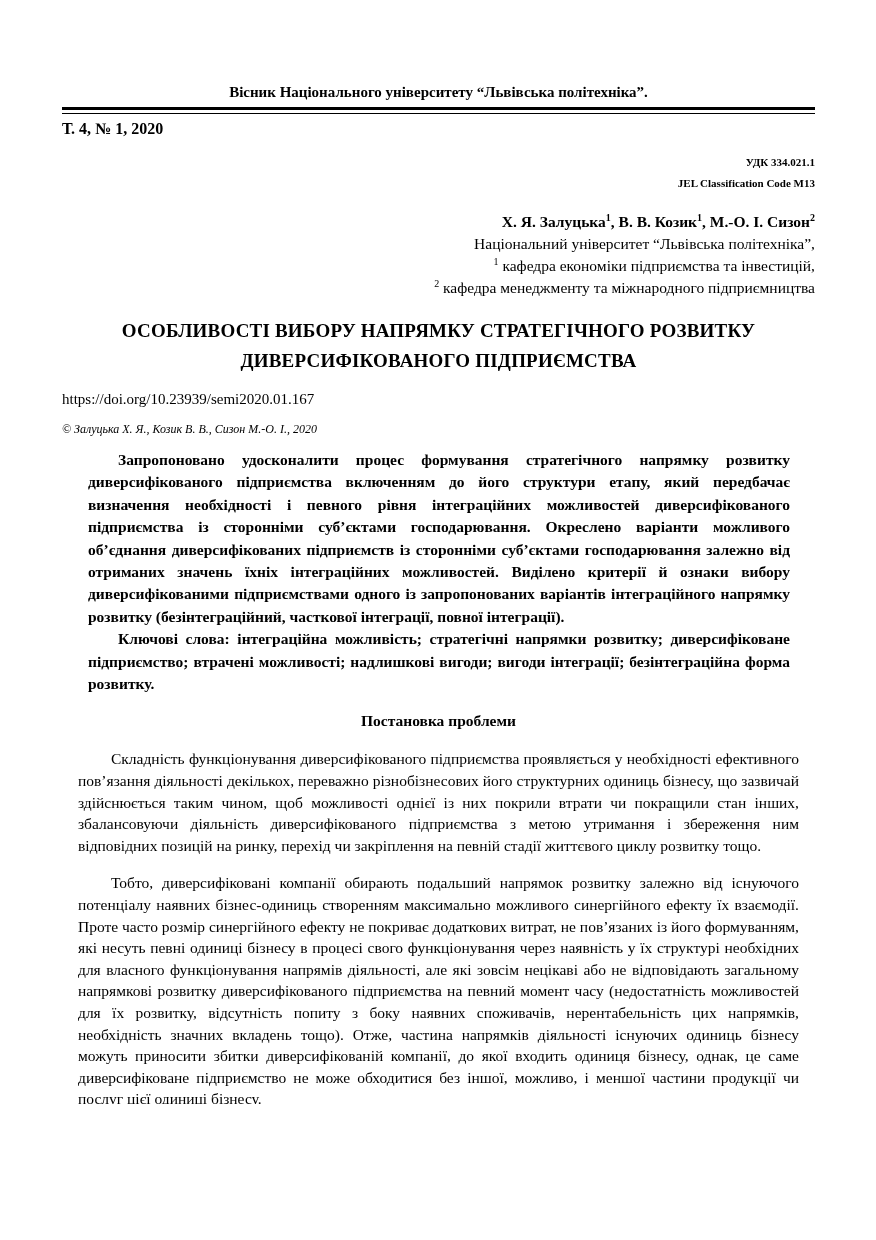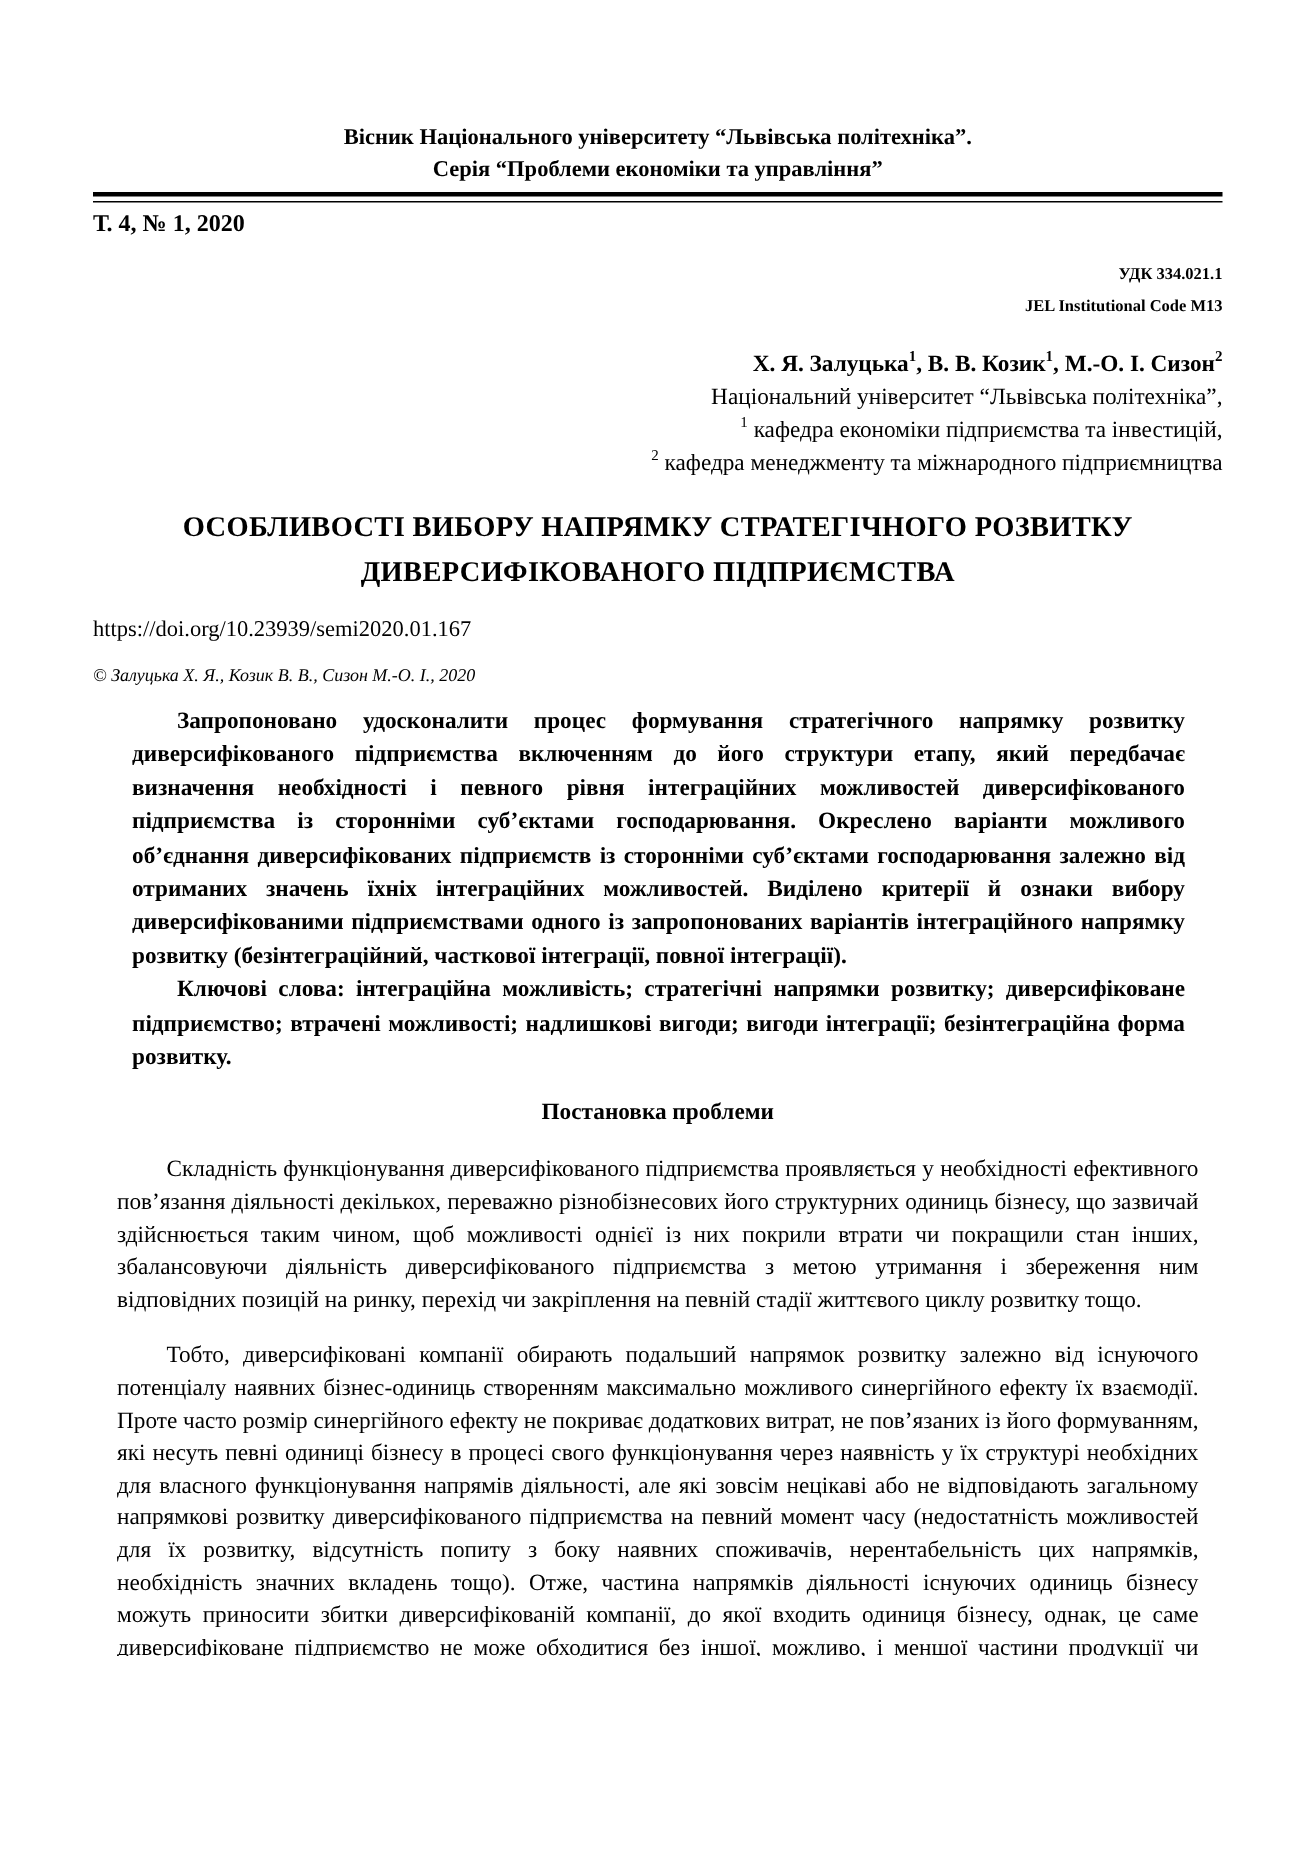--- a/index.html
+++ b/index.html
@@ -144,30 +144,29 @@
   }
 </style>
 </head>
 <body>
 
 <div class="page">
   <div class="content">
 
     <div class="journal-header">
       <div>Вісник Національного університету “Львівська політехніка”.</div>
-      <div>Серія “Проблеми економіки та управління”</div>
     </div>
 
     <div class="rule-double"></div>
 
     <div class="volume">Т. 4, № 1, 2020</div>
 
     <div class="classification">
       <div>УДК  334.021.1</div>
-      <div>JEL Institutional Code M13</div>
+      <div>JEL Classification Code M13</div>
     </div>
 
     <div class="authors">
       <div class="authors-line">
         <span><span>Х. Я. Залуцька</span><sup>1</sup><span>, </span></span><span><span>В. В. Козик</span><sup>1</sup><span>, </span></span><span><span>М.-О. І. Сизон</span><sup>2</sup></span>
       </div>
       <div>Національний університет “Львівська політехніка”,</div>
       <div><sup>1</sup><span> кафедра економіки підприємства та інвестицій,</span></div>
       <div><sup>2</sup><span> кафедра менеджменту та міжнародного підприємництва</span></div>
     </div>

